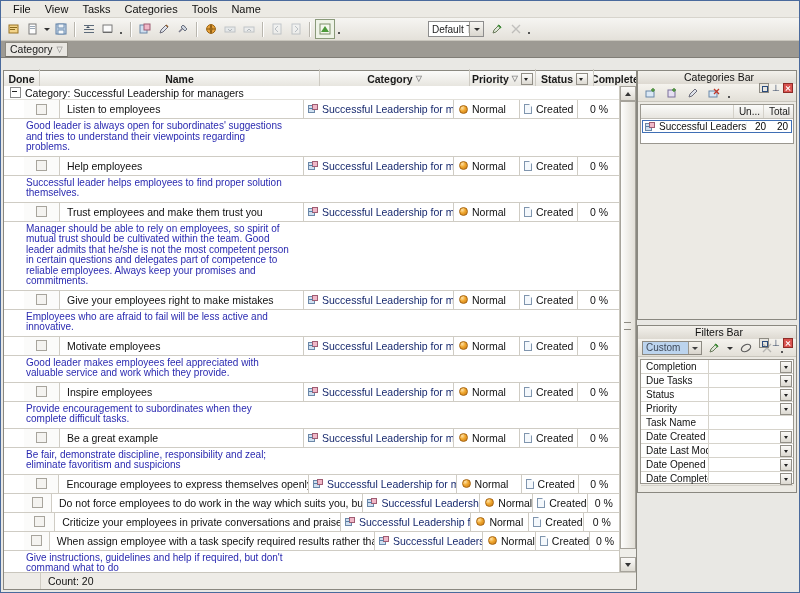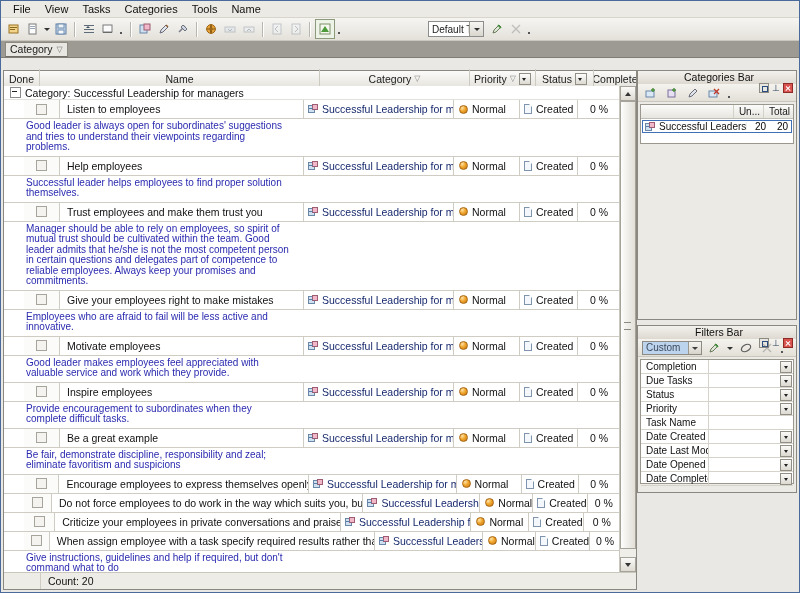--- a/index.html
+++ b/index.html
@@ -54,21 +54,21 @@
   .gchip .sortgl{color:#7a7a7a;font-size:8px;}
 
   
   .body{position:absolute;left:0;right:0;top:69px;bottom:0;}
   .leftpane{position:absolute;left:2px;top:0;width:634px;bottom:2px;
     border:1px solid #8a8880;background:#fff;box-sizing:border-box;}
 
   .hdr{height:15px;background:linear-gradient(to bottom,#fbfbfa,#e7e5df);
     border-bottom:1px solid #b5b2aa;display:flex;align-items:center;font-size:10.5px;color:#1a1a1a;}
   .hcell{height:19px;display:flex;align-items:center;justify-content:center;
-    border-right:1px solid #cdcac2;box-sizing:border-box;position:relative;white-space:nowrap;overflow:hidden;}
+    border-right:1px solid #cdcac2;box-sizing:border-box;position:relative;white-space:nowrap;overflow:hidden;font-weight:bold;}
   .hcell .glyph{color:#8a8a8a;font-size:8px;margin-left:3px;}
   .hbtn{width:10px;height:10px;background:linear-gradient(to bottom,#fdfdfc,#dcd9d1);
     border:1px solid #918e86;margin-left:3px;position:relative;flex:0 0 auto;}
   .hbtn:after{content:"";position:absolute;left:2px;top:4px;border-left:2.5px solid transparent;
     border-right:2.5px solid transparent;border-top:3px solid #222;}
 
   .gridwrap{position:absolute;left:0;right:16px;top:15px;bottom:17px;overflow:hidden;background:#fff;}
   .grouprow{height:13px;background:#fff;border-bottom:1px solid #e3e1db;
     display:flex;align-items:center;font-size:10.5px;color:#101010;padding-left:6px;gap:4px;}
   .expander{width:9px;height:9px;border:1px solid #8a8a8a;background:#fff;position:relative;flex:0 0 auto;}

